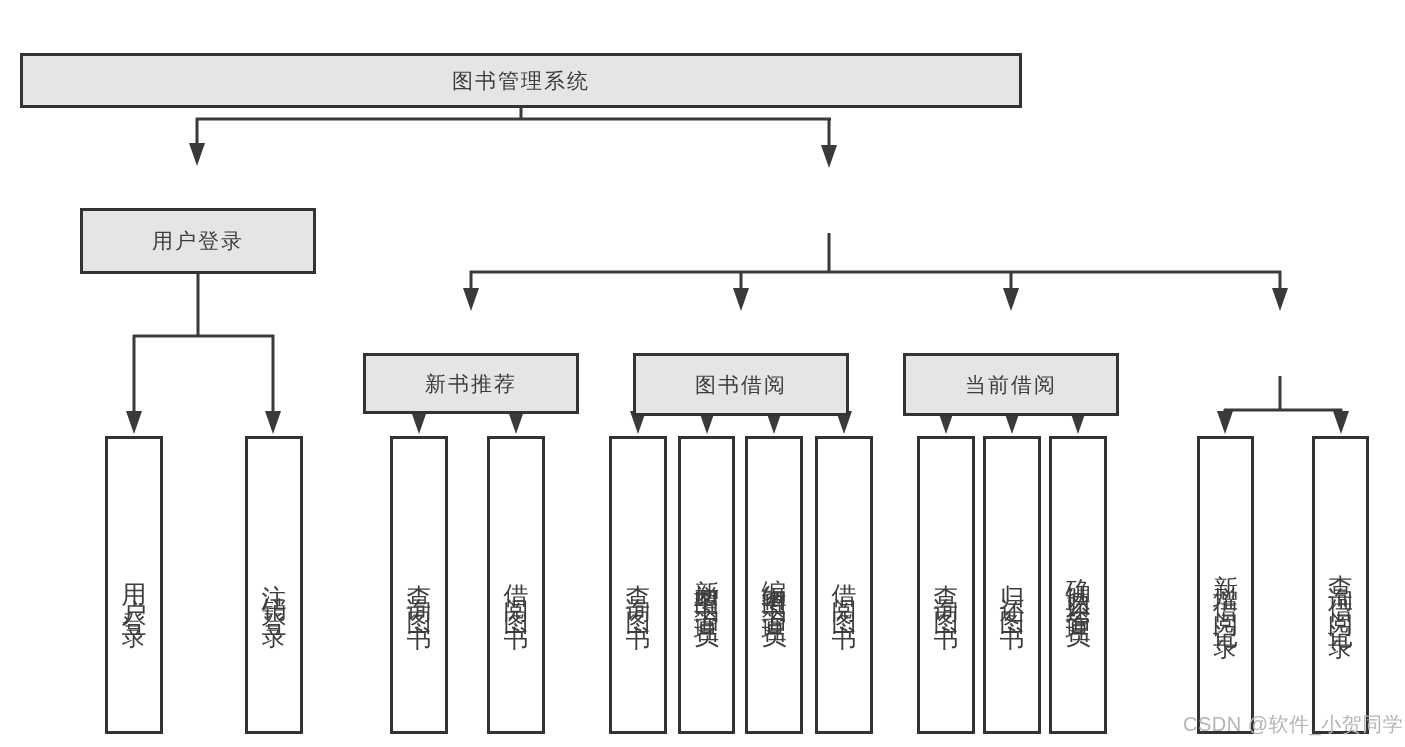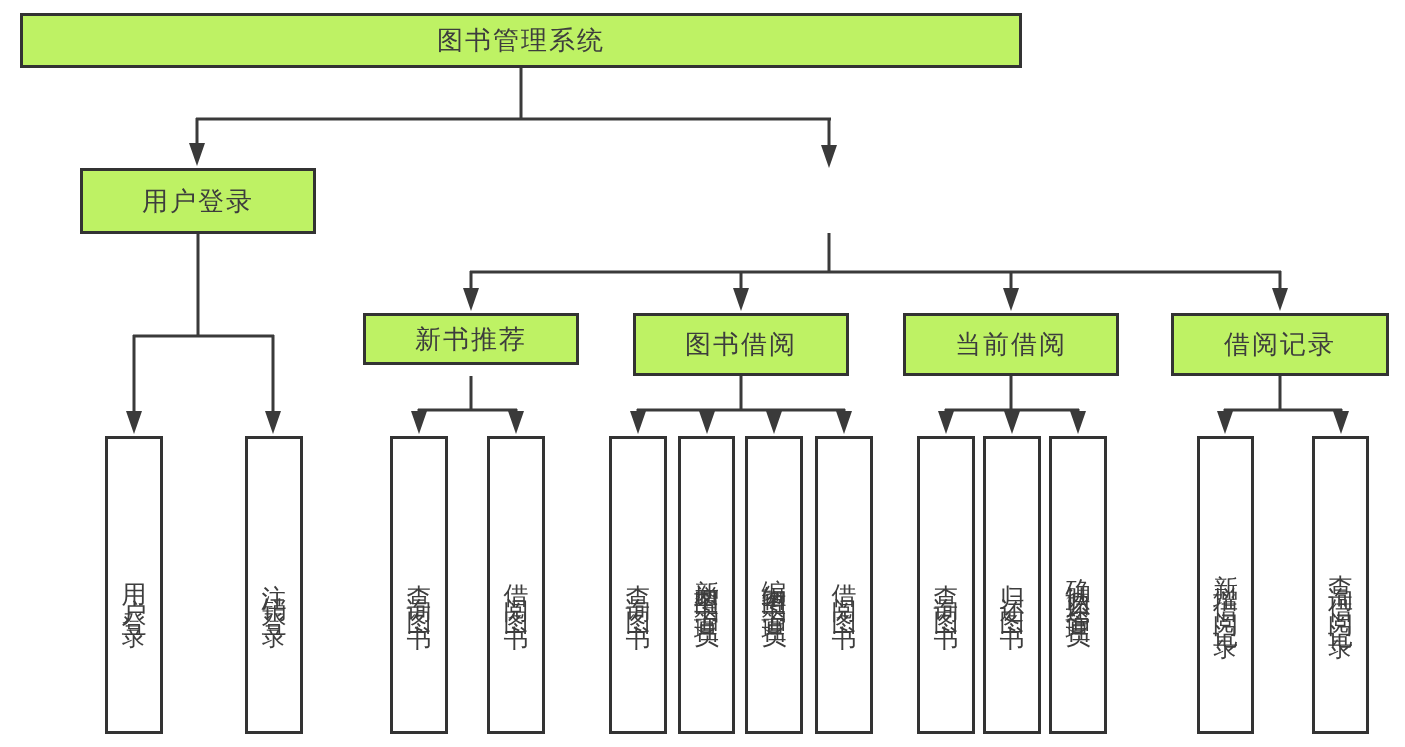--- a/index.html
+++ b/index.html
@@ -17,26 +17,27 @@
     font-family:"Liberation Sans","DejaVu Sans",sans-serif;
     overflow:hidden;
   }
   svg.connectors{position:absolute;left:0;top:0;z-index:1;}
   svg.connectors path{stroke:var(--line);stroke-width:3;fill:none;}
   svg.connectors polygon{fill:var(--line);stroke:none;}
   .node{
     position:absolute;
     box-sizing:border-box;
     border:3px solid var(--box-border);
-    background:#bef264;
+    background:#e5e5e5;
     display:flex;align-items:center;justify-content:center;
     color:var(--text);
-    font-size:26px;
+    font-size:21px;
     letter-spacing:2px;
     z-index:2;
+    margin-top:40px;
   }
   .leaf{
     position:absolute;
     box-sizing:border-box;
     border:3px solid var(--box-border);
     background:#ffffff;
     display:flex;align-items:center;justify-content:center;
     color:var(--text);
     font-size:25px;
     z-index:2;
@@ -91,24 +92,23 @@
     <polygon points="1004,411 1020,411 1012,434"></polygon>
     <polygon points="1070,411 1086,411 1078,434"></polygon>
     <polygon points="1217,411 1233,411 1225,434"></polygon>
     <polygon points="1333,411 1349,411 1341,434"></polygon>
   </svg>
 
   <div class="node" style="left:20px;top:13px;width:1002px;height:55px">图书管理系统</div>
 
   <div class="node" style="left:80px;top:168px;width:236px;height:66px">用户登录</div>
 
-  <div class="node" style="left:363px;top:313px;width:216px;height:52px">新书推荐</div>
+  <div class="node" style="left:363px;top:313px;width:216px;height:61px">新书推荐</div>
   <div class="node" style="left:903px;top:313px;width:216px;height:63px">当前借阅</div>
   <div class="node" style="left:633px;top:313px;width:216px;height:63px">图书借阅</div>
-  <div class="node" style="left:1171px;top:313px;width:218px;height:63px">借阅记录</div>
 
   <div class="leaf v4" style="left:105px;top:436px;width:58px;height:298px">
     <span>用户登录</span>
   </div>
   <div class="leaf v4" style="left:245px;top:436px;width:58px;height:298px">
     <span>注销登录</span>
   </div>
 
   <div class="leaf v4" style="left:390px;top:436px;width:58px;height:298px">
     <span>查询图书</span>
@@ -140,14 +140,15 @@
     <span>确认归还（管理员）</span>
   </div>
 
   <div class="leaf v6" style="left:1197px;top:436px;width:57px;height:298px">
     <span>新增借阅记录</span>
   </div>
   <div class="leaf v6" style="left:1312px;top:436px;width:57px;height:298px">
     <span>查询借阅记录</span>
   </div>
 
+  <div class="watermark">CSDN @软件_小贺同学</div>
 
 </div>
 
 </body></html>

